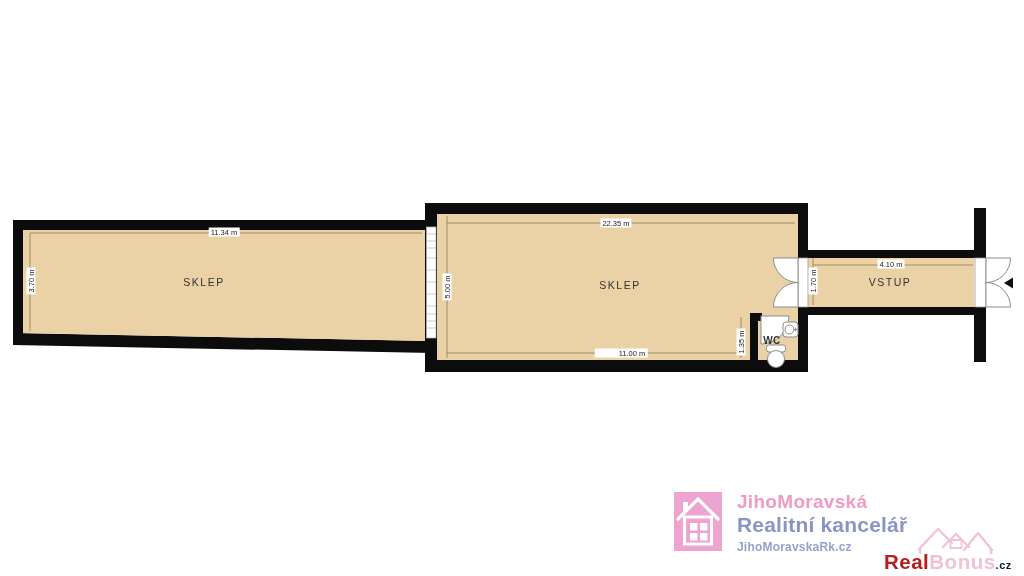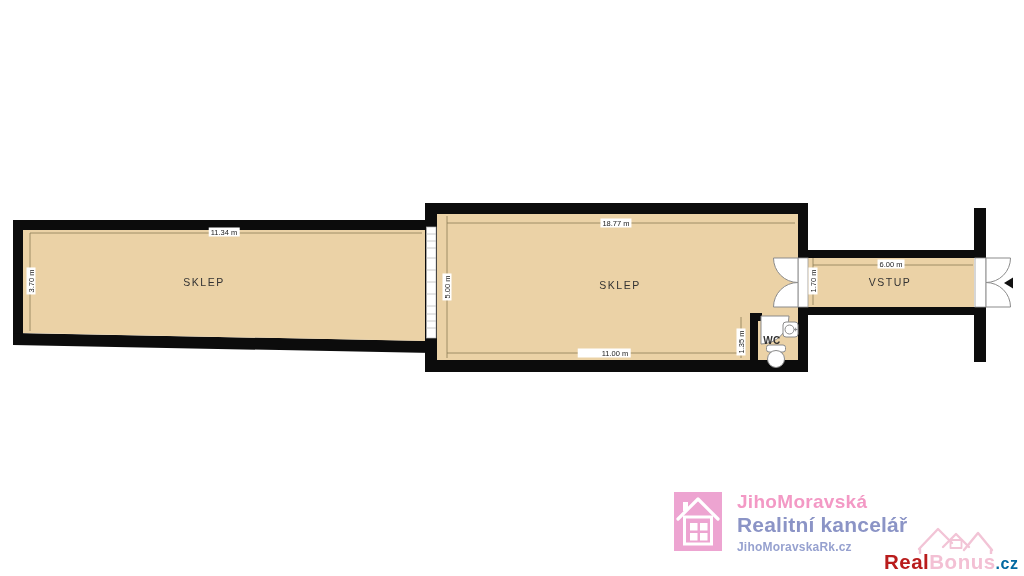--- a/index.html
+++ b/index.html
@@ -18,21 +18,21 @@
   #logo-text{position:absolute;left:63px;top:0;}
   .logo-l1{color:#f399c5;font-size:19px;font-weight:bold;letter-spacing:.3px;line-height:22px;}
   .logo-l2{color:#8b94c6;font-size:21px;font-weight:bold;letter-spacing:.2px;line-height:23px;}
   .logo-l3{color:#96a1cf;font-size:12px;font-weight:bold;letter-spacing:.2px;line-height:23px;}
   
   #watermark{position:absolute;left:884px;top:500px;width:135px;height:72px;}
   #wm-roofs{position:absolute;left:32px;top:2px;}
   #wm-text{position:absolute;left:0;top:50px;white-space:nowrap;font-weight:bold;font-size:20.5px;letter-spacing:.5px;}
   .wm-grey{color:#b91c1c;}
   .wm-pink{color:#f3c0d4;text-align:right;}
-  .wm-cz{color:#0369a1;font-size:16px;}
+  .wm-cz{color:#0f172a;font-size:11px;}
 </style>
 </head>
 <body>
 
 <div id="stage">
 
   <svg id="plan-svg" width="1024" height="576" viewBox="0 0 1024 576">
 
     <g fill="#0c0c0c">
       <rect x="13" y="220" width="412" height="10"></rect>
@@ -113,25 +113,25 @@
       <line x1="795.7" y1="327.7" x2="795.7" y2="331.3"></line>
     </g>
     <g stroke="#8a8a8a" stroke-width="1">
       <rect x="766.5" y="345" width="19" height="7" rx="2.5" fill="#ffffff"></rect>
       <ellipse cx="776" cy="359" rx="8.5" ry="8.5" fill="#ffffff"></ellipse>
     </g>
   </svg>
 
   <div class="chip" style="left:224px;top:232px;">11.34 m</div>
   <div class="chip vert" style="left:31px;top:281px;">3.70 m</div>
-  <div class="chip" style="left:616px;top:223px;">18.77 m</div>
+  <div class="chip" style="left:616px;top:223px;">22.35 m</div>
   <div class="chip vert" style="left:447px;top:287px;">5.00 m</div>
-  <div class="chip" style="left:604px;top:353px;padding-left:24px;">11.00 m</div>
+  <div class="chip" style="left:621px;top:353px;padding-left:24px;">11.00 m</div>
   <div class="chip vert" style="left:741px;top:342px;">1.35 m</div>
-  <div class="chip" style="left:891px;top:264px;">6.00 m</div>
+  <div class="chip" style="left:891px;top:264px;">4.10 m</div>
   <div class="chip vert" style="left:813px;top:281px;">1.70 m</div>
 
   <div class="room-label" style="left:204px;top:282px;">SKLEP</div>
   <div class="room-label" style="left:620px;top:285px;">SKLEP</div>
   <div class="room-label small" style="left:772px;top:340px;">WC</div>
   <div class="room-label" style="left:890px;top:282px;">VSTUP</div>
 
   <div id="logo">
     <div id="logo-square">
       <svg width="48" height="59" viewBox="0 0 48 59">

